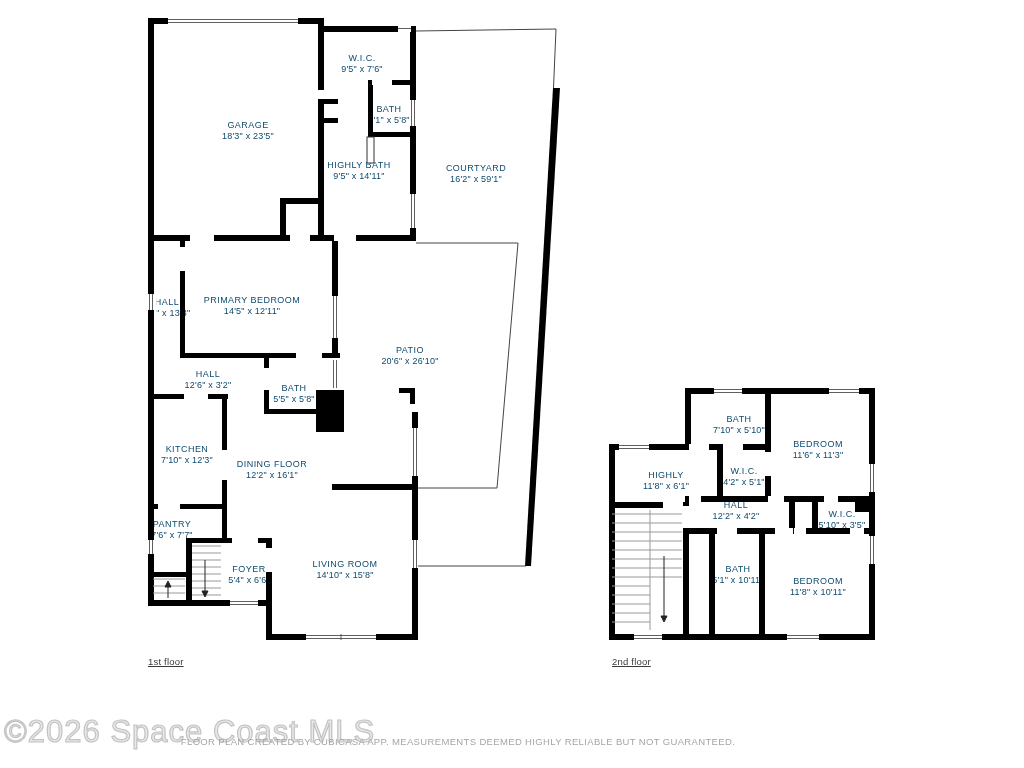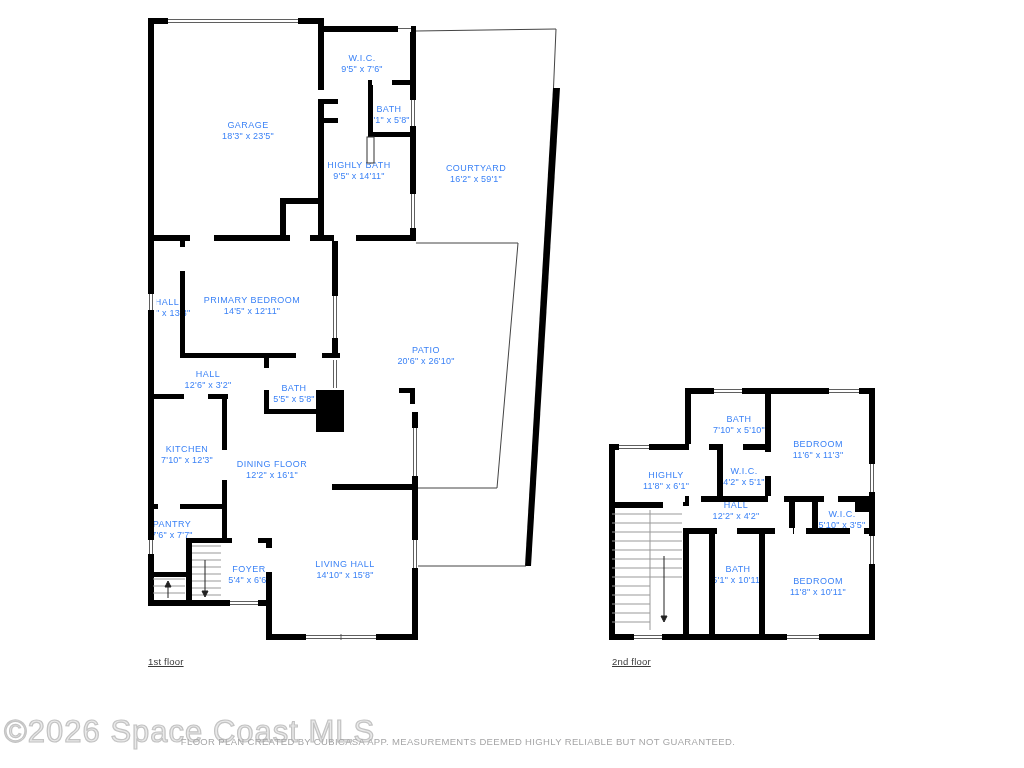--- a/index.html
+++ b/index.html
@@ -1,20 +1,20 @@
 <!DOCTYPE html>
 <html><head>
 <meta charset="utf-8">
 <style>
   html,body{margin:0;padding:0;background:#ffffff;}
   .page{position:relative;width:1024px;height:768px;background:#fff;overflow:hidden;
         font-family:"Liberation Sans",sans-serif;}
   .plan-svg{position:absolute;left:0;top:0;z-index:2;pointer-events:none;}
   .room{position:absolute;z-index:1;transform:translateX(-50%);text-align:center;
-        color:#3b82f6;white-space:nowrap;}
+        color:#0c4a6e;white-space:nowrap;}
   .room .rn{font-size:9px;line-height:11px;letter-spacing:.45px;}
   .room .rd{font-size:9px;line-height:11px;letter-spacing:.2px;}
   .clip-left{clip-path:inset(0 0 0 13px);}
   .floor-caption{position:absolute;z-index:1;font-size:9.5px;color:#3a3a3a;letter-spacing:.2px;text-decoration:underline;}
   .watermark{position:absolute;left:4px;top:714px;z-index:3;font-size:31px;letter-spacing:1px;
              color:#e9e9e9;-webkit-text-stroke:1.2px #c3c3c3;}
   .disclaimer{position:absolute;left:0;top:736px;width:916px;z-index:3;text-align:center;
               font-size:9.5px;color:#a5a5a6;letter-spacing:.35px;}
 </style>
 </head>
@@ -51,42 +51,42 @@
     <div class="rd">3'6" x 13'3"</div>
   </div>
   <div class="room" style="left:208px;top:369px">
     <div class="rn">HALL</div>
     <div class="rd">12'6" x 3'2"</div>
   </div>
   <div class="room" style="left:294px;top:383px">
     <div class="rn">BATH</div>
     <div class="rd">5'5" x 5'8"</div>
   </div>
-  <div class="room" style="left:426px;top:345px">
+  <div class="room" style="left:410px;top:345px">
     <div class="rn">PATIO</div>
     <div class="rd">20'6" x 26'10"</div>
   </div>
   <div class="room" style="left:187px;top:444px">
     <div class="rn">KITCHEN</div>
     <div class="rd">7'10" x 12'3"</div>
   </div>
   <div class="room" style="left:272px;top:459px">
     <div class="rn">DINING FLOOR</div>
     <div class="rd">12'2" x 16'1"</div>
   </div>
   <div class="room" style="left:172px;top:519px">
     <div class="rn">PANTRY</div>
     <div class="rd">7'6" x 7'7"</div>
   </div>
   <div class="room" style="left:249px;top:564px">
     <div class="rn">FOYER</div>
     <div class="rd">5'4" x 6'6"</div>
   </div>
   <div class="room" style="left:345px;top:559px">
-    <div class="rn">LIVING HALL</div>
+    <div class="rn">LIVING ROOM</div>
     <div class="rd">14'10" x 15'8"</div>
   </div>
 
   <div class="room" style="left:739px;top:414px">
     <div class="rn">BATH</div>
     <div class="rd">7'10" x 5'10"</div>
   </div>
   <div class="room" style="left:818px;top:439px">
     <div class="rn">BEDROOM</div>
     <div class="rd">11'6" x 11'3"</div>

